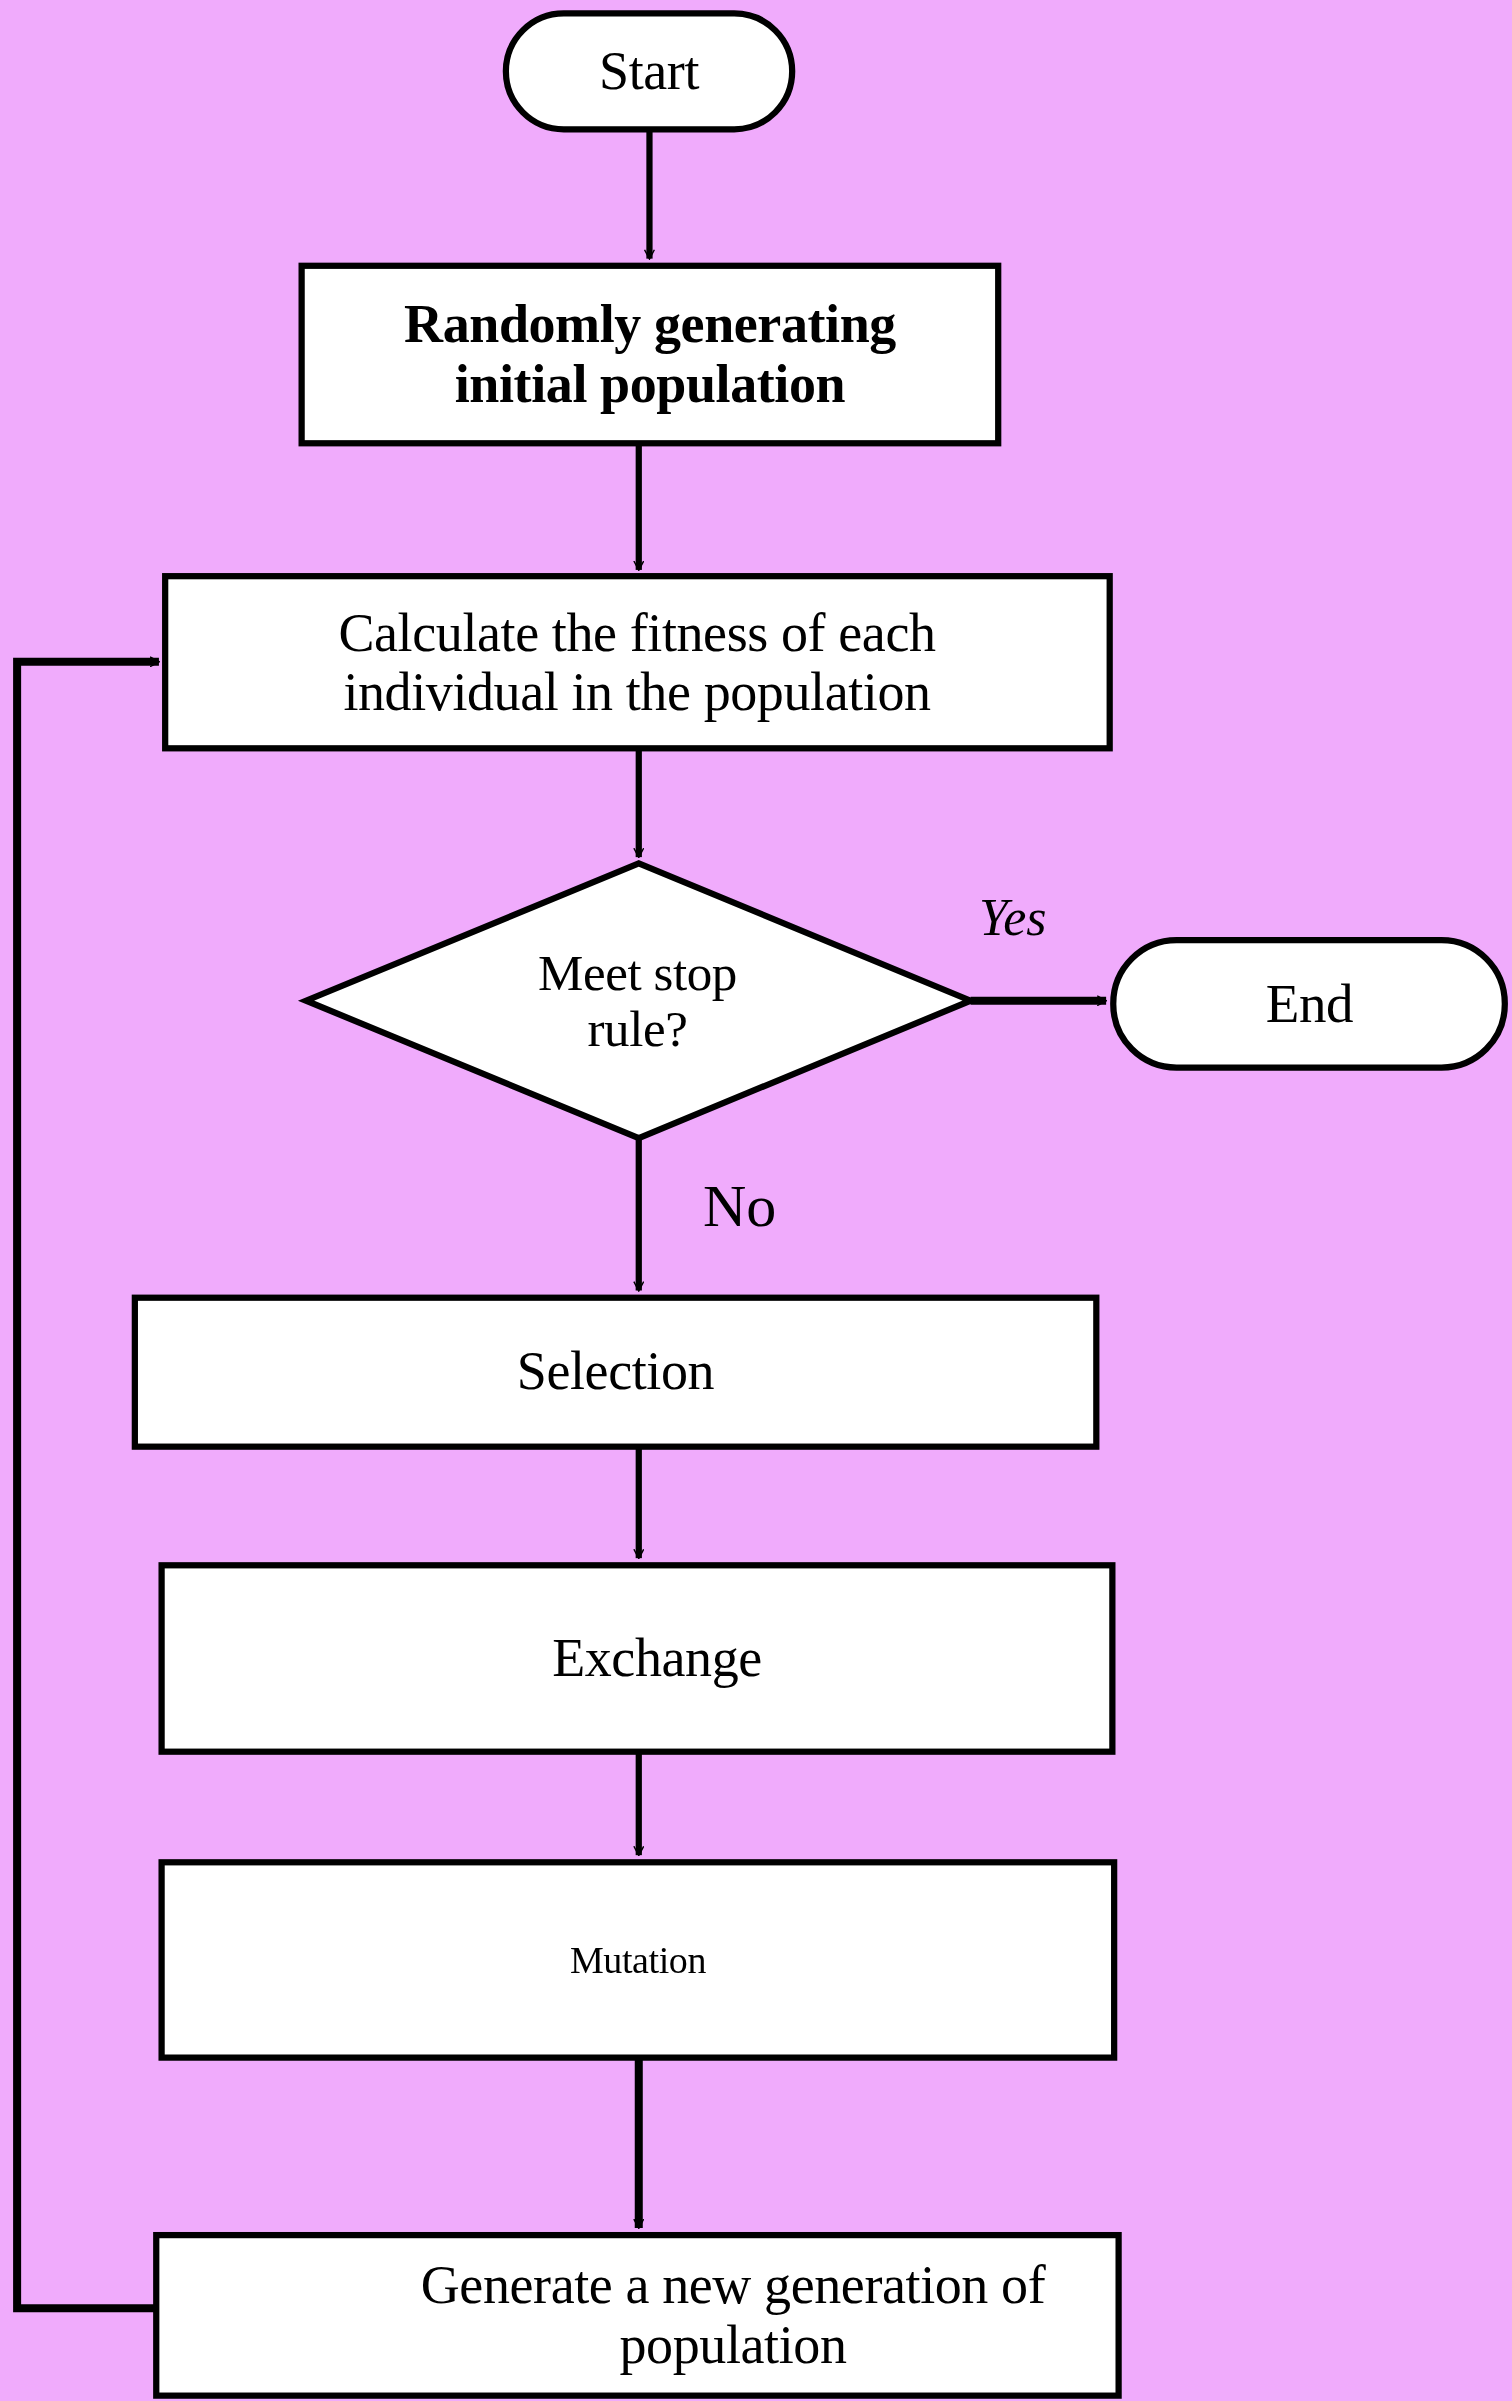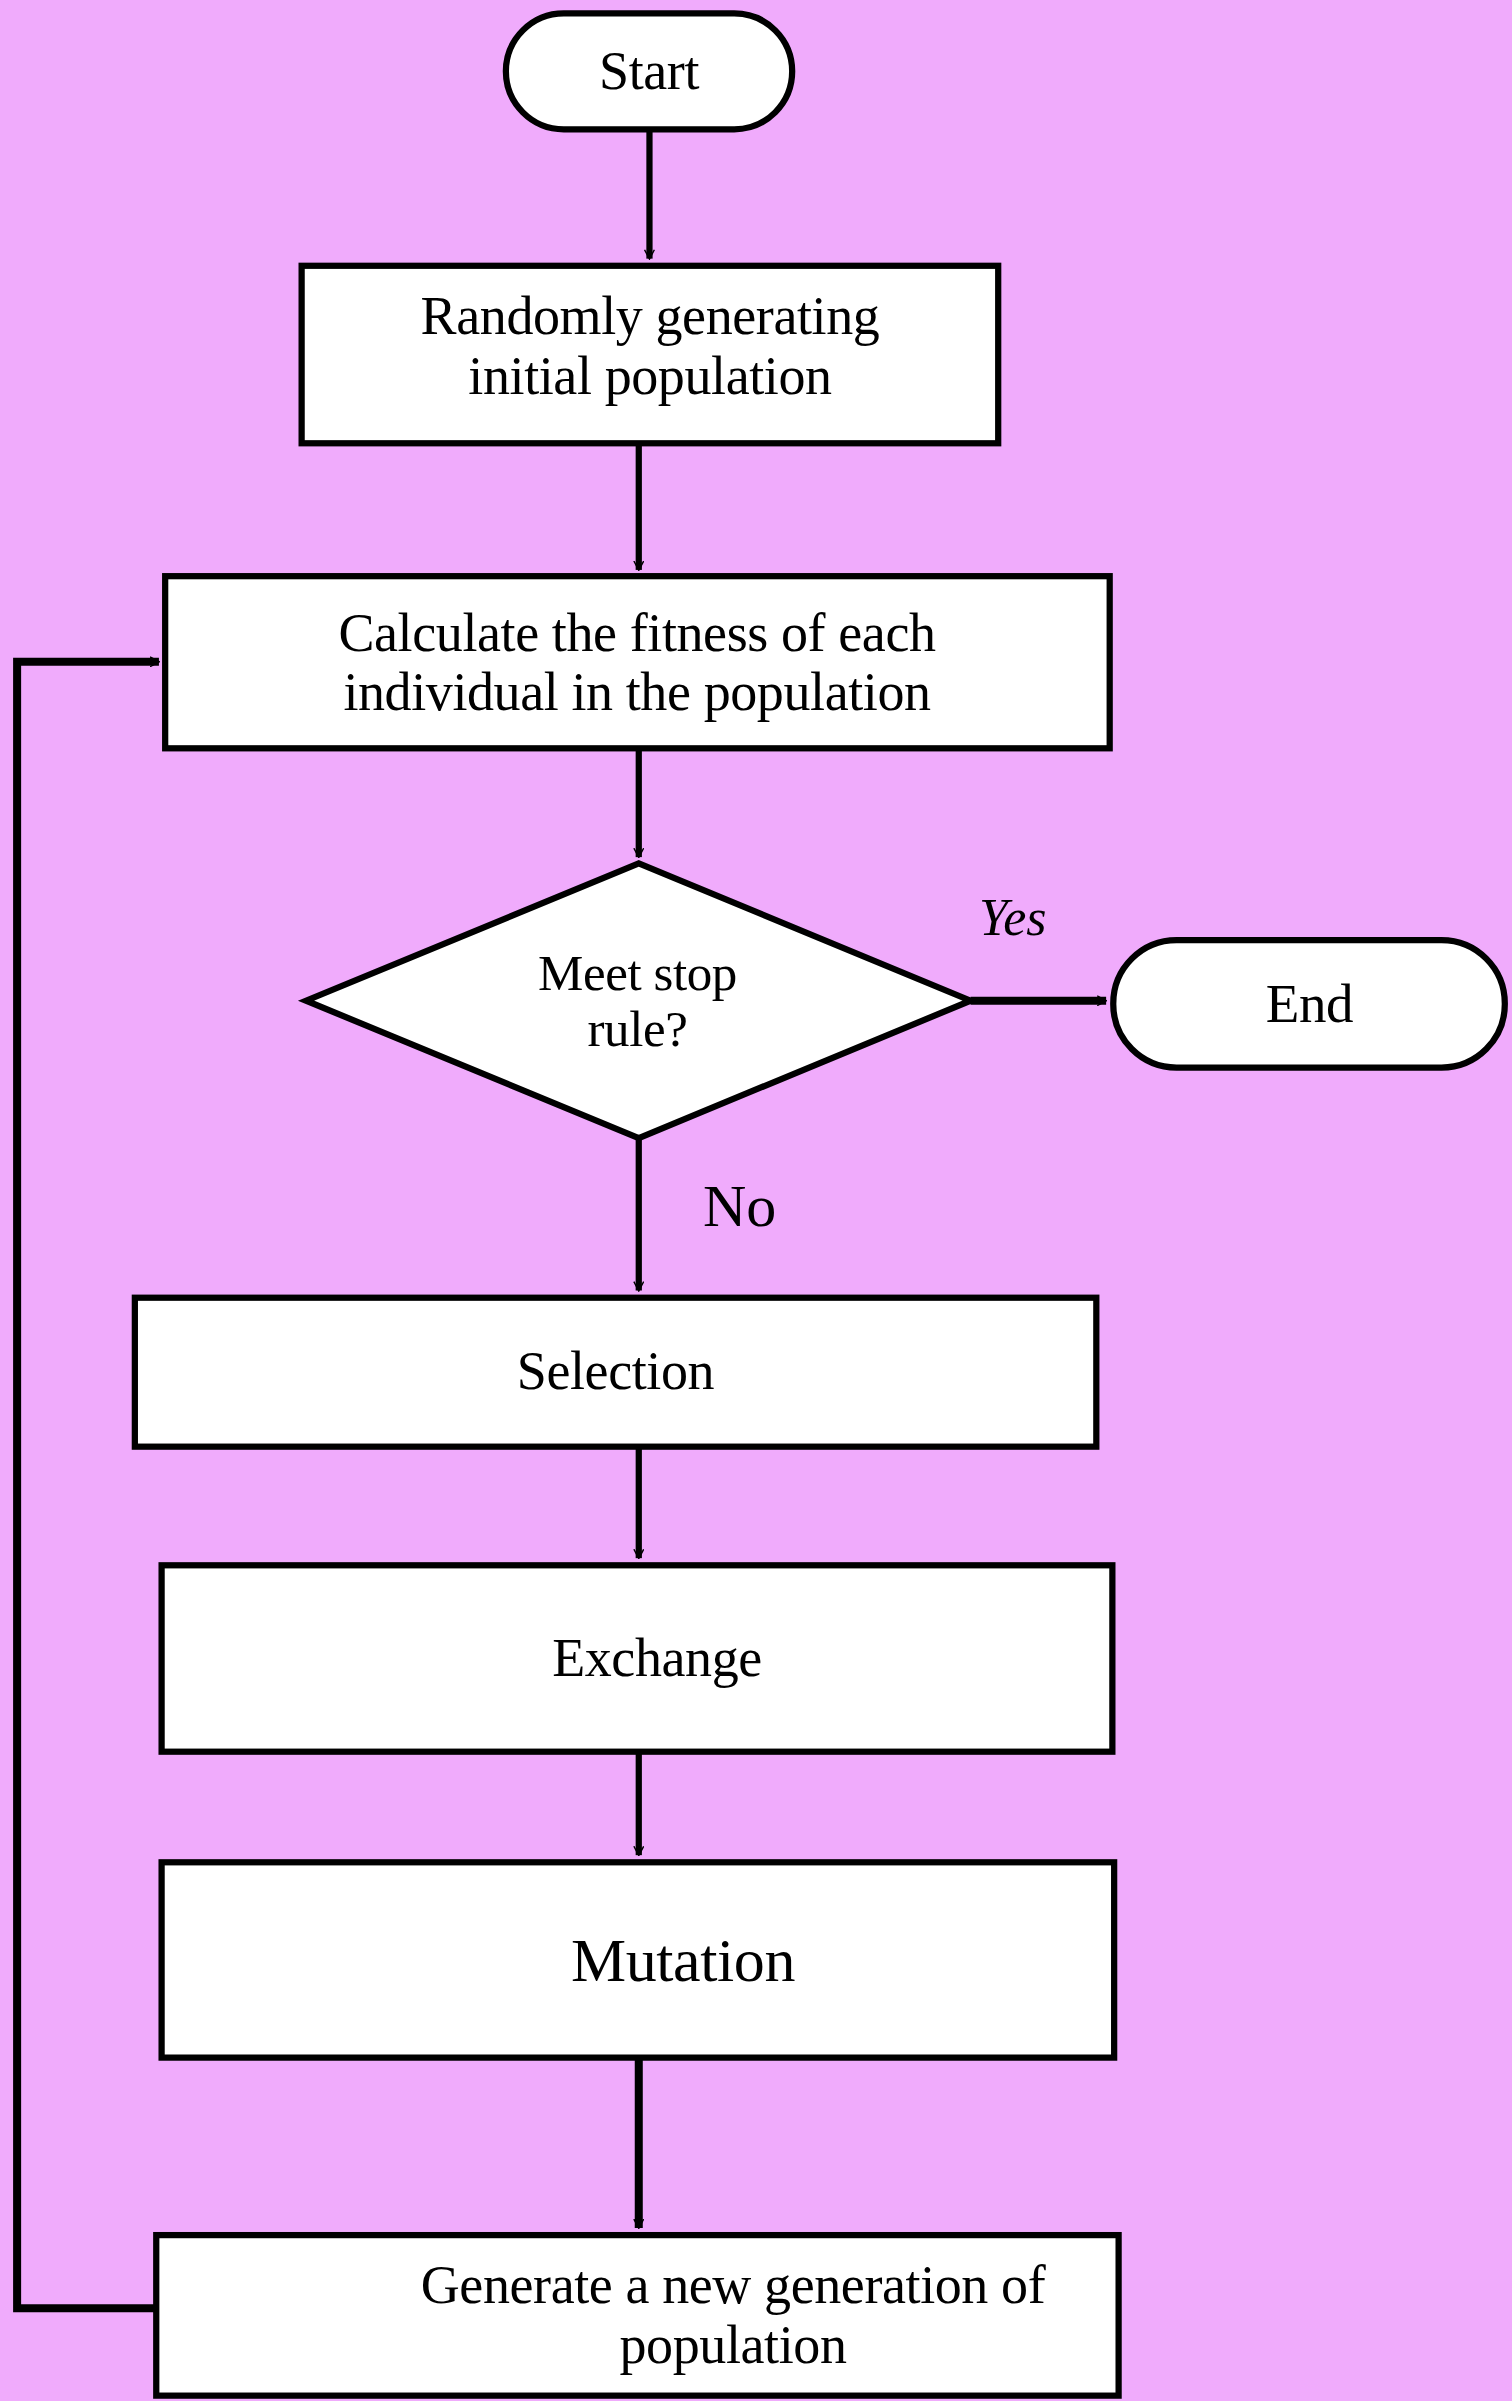--- a/index.html
+++ b/index.html
@@ -39,27 +39,27 @@
   }
   .edge-label {
     position: absolute;
     color: #000000;
     line-height: 1;
     white-space: nowrap;
   }
 
   
   .n-start      { left: 504px;  top: 11.6px;   width: 290px;  height: 120px; font-size: 54px; }
-  .n-init       { left: 299px;  top: 255px;  width: 702px;  height: 183px; font-size: 54px; }
+  .n-init       { left: 299px;  top: 263px;  width: 702px;  height: 183px; font-size: 54px; font-weight: bold; }
   .n-fitness    { left: 162px;  top: 574px;  width: 950px; height: 178px; font-size: 54px; }
   .n-decision   { left: 419px;  top: 874px;  width: 437px;  height: 254px; font-size: 51px; }
   .n-end        { left: 1111px; top: 938px; width: 397px;  height: 133px; font-size: 55px; }
   .n-selection  { left: 132px;  top: 1295px; width: 967px; height: 154px; font-size: 54px; }
   .n-exchange   { left: 159px;  top: 1563px; width: 956px; height: 192px; font-size: 54px; padding-left: 20px; }
-  .n-mutation   { left: 159px;  top: 1860px; width: 958px; height: 201px; font-size: 62px; padding-left: 45px; }
+  .n-mutation   { left: 159px;  top: 1860px; width: 958px; height: 201px; font-size: 38px; }
   .n-newgen     { left: 153px;  top: 2233px; width: 1160px; height: 165px; font-size: 54px; }
 
   .l-yes { left: 979px; top: 892px; font-size: 52px; font-style: italic; }
   .l-no  { left: 703px;  top: 1176px; font-size: 60px; }
 </style>
 </head>
 <body>
 
 <div id="canvas">
 

